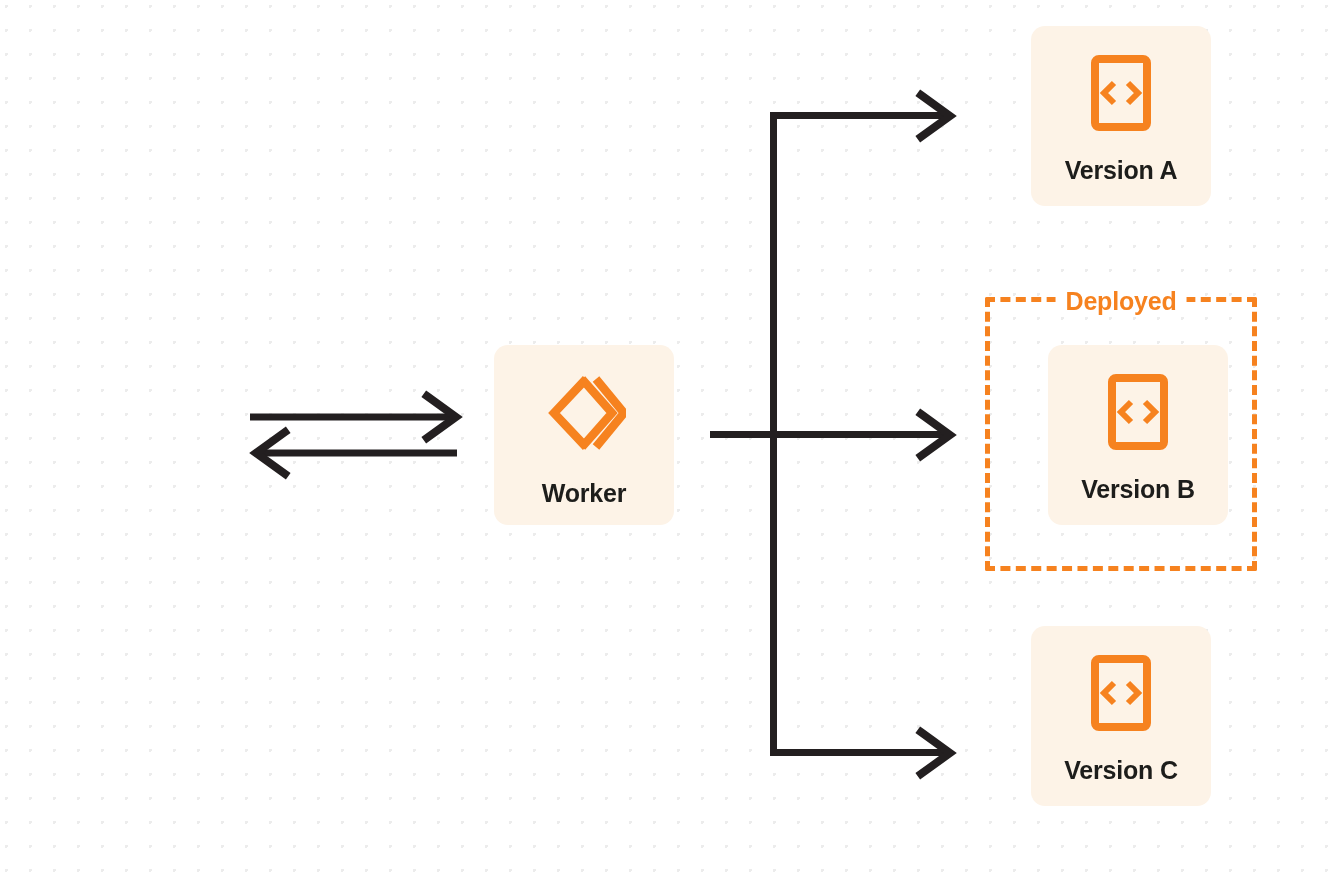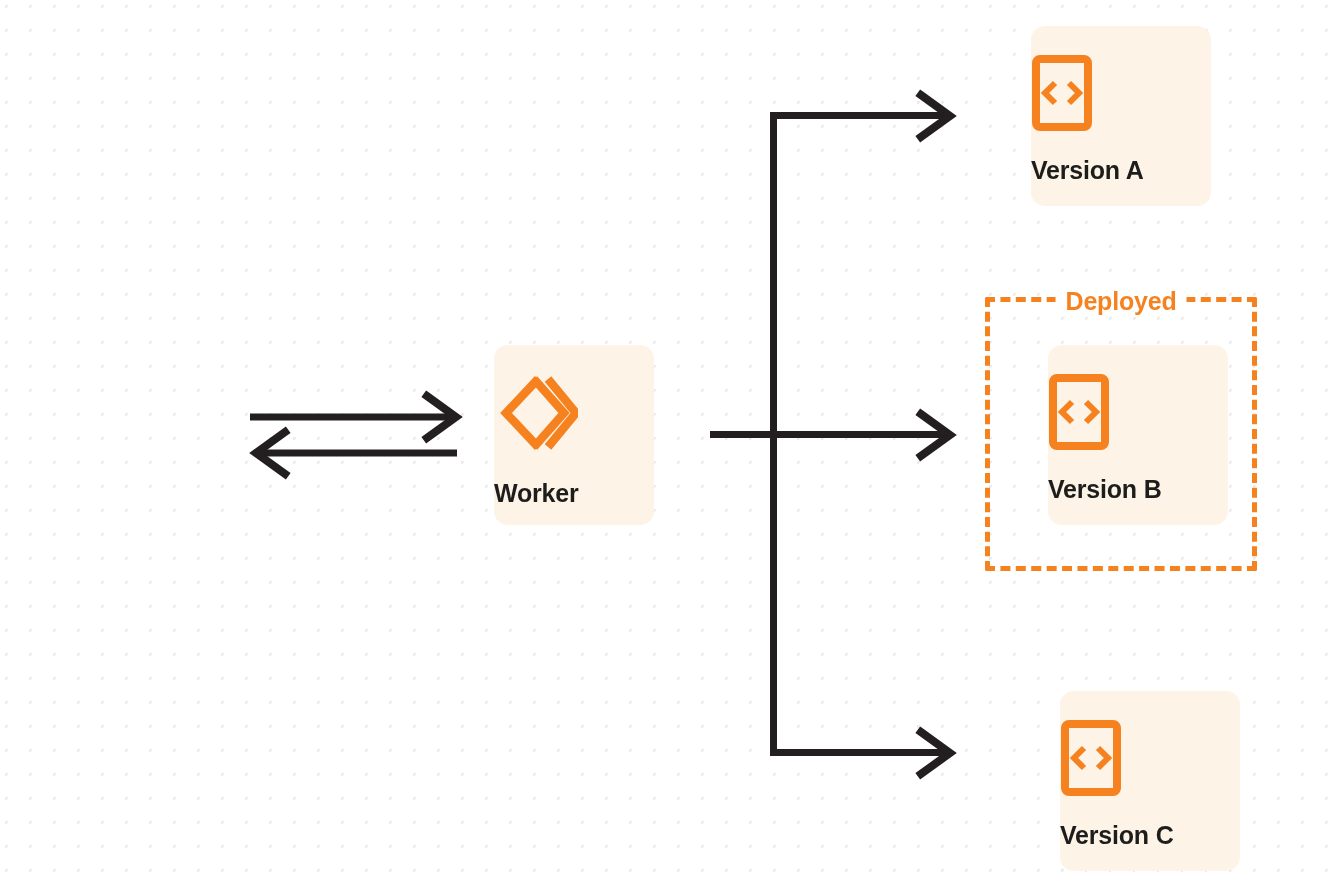--- a/index.html
+++ b/index.html
@@ -24,21 +24,21 @@
     background-size: 24px 24px;
     background-position: 5px 5px;
   }
 
   
   .node {
     position: absolute;
     border-radius: 14px;
     display: flex;
     flex-direction: column;
-    align-items: flex-start;
+    align-items: center;
     justify-content: center;
     box-sizing: border-box;
   }
   .node-label {
     font-size: 25px;
     font-weight: 700;
     color: #1d1d1b;
     letter-spacing: -0.2px;
     line-height: 1;
   }
@@ -49,21 +49,21 @@
     top: 345px;
     width: 180px;
     height: 180px;
     background: #f3f4f6;
   }
 
   
   #worker-node {
     left: 494px;
     top: 345px;
-    width: 160px;
+    width: 180px;
     height: 180px;
     background: #fdf3e7;
   }
   #worker-node .node-icon {
     margin-top: 6px;
     margin-bottom: 22px;
   }
 
   
   .version-node {
@@ -71,21 +71,21 @@
     height: 180px;
     background: #fdf3e7;
     left: 1031px;
   }
   .version-node .node-icon {
     margin-top: 4px;
     margin-bottom: 22px;
   }
   #version-a-node { top: 26px; }
   #version-b-node { top: 345px; margin-left: 17px; }
-  #version-c-node { top: 691px; margin-left: 29px; }
+  #version-c-node { top: 626px; }
 
   
   #deployed-group {
     position: absolute;
     left: 985px;
     top: 297px;
     width: 272px;
     height: 274px;
     box-sizing: border-box;
     border: 5px dashed #f6821f;

